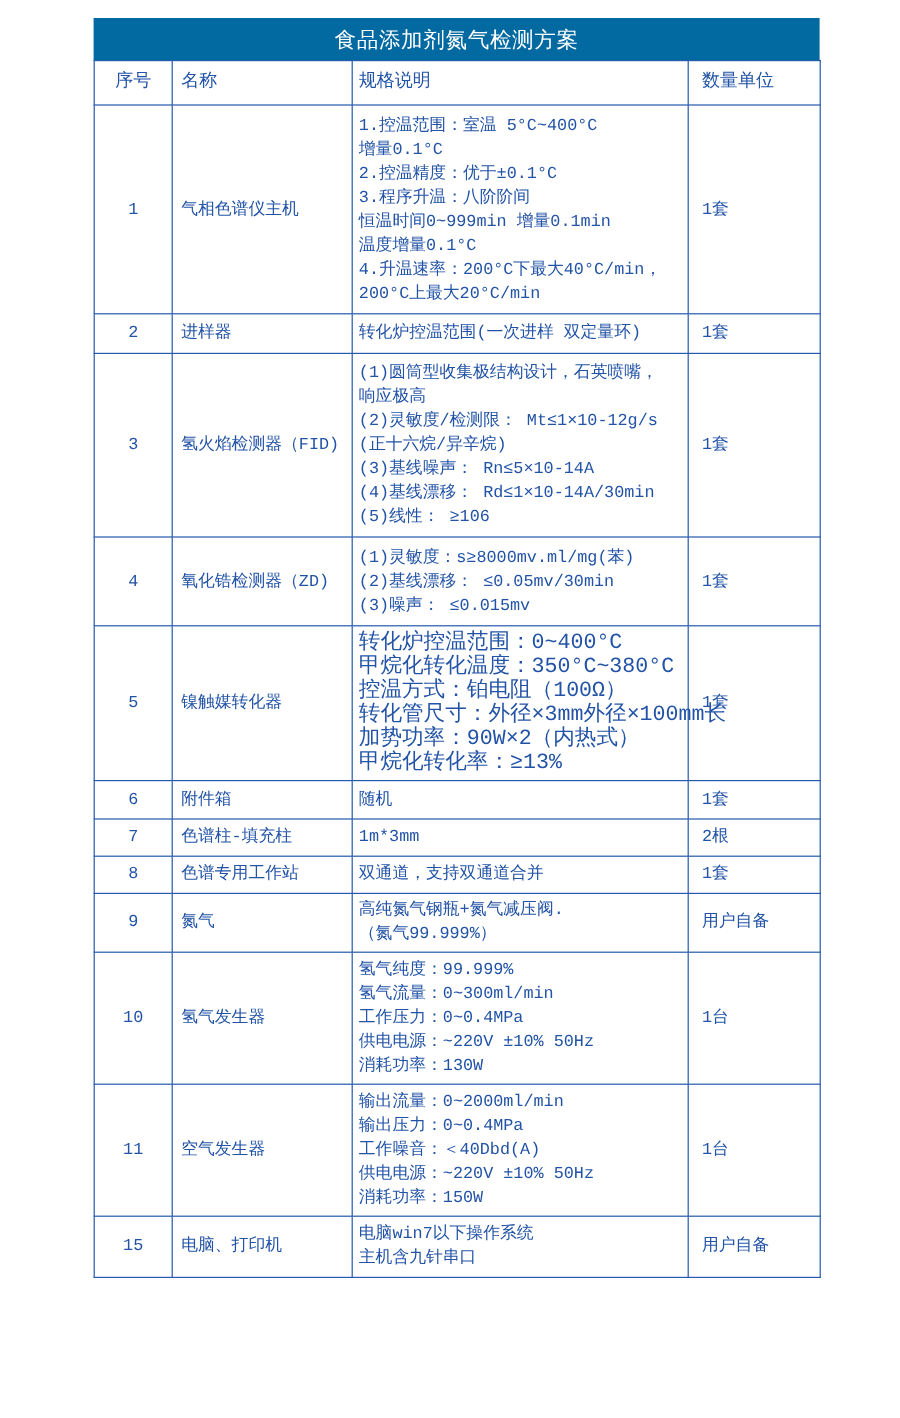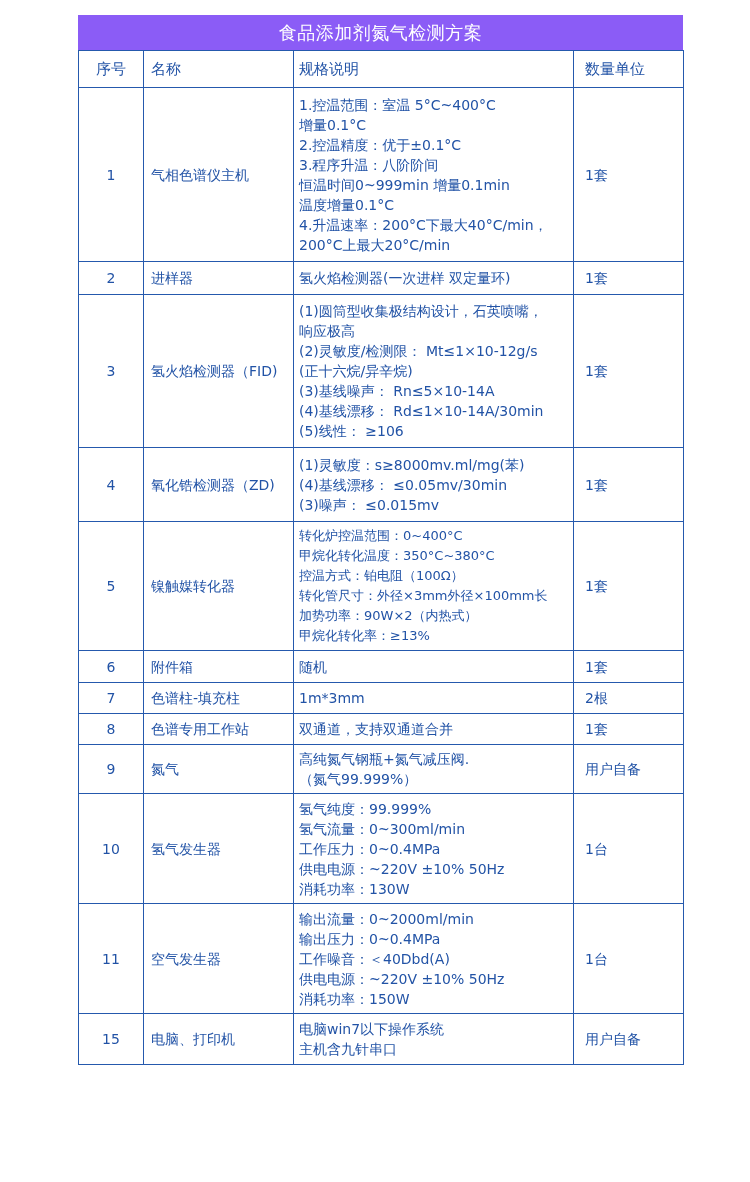--- a/index.html
+++ b/index.html
@@ -1,26 +1,26 @@
 <!DOCTYPE html>
 <html><head>
 <meta charset="utf-8">
 <style>
   html, body { margin: 0; padding: 0; background: #ffffff; }
   body { width: 750px; height: 1182px; position: relative; font-family: "DejaVu Sans", "Liberation Sans", sans-serif; color: #1f4fa0; }
   .sheet { position: absolute; left: 78px; top: 15px; width: 605px; }
-  .title-bar { height: 35px; background: #8b5cf6; color: #ffffff; font-size: 18px; display: flex; align-items: center; justify-content: center; letter-spacing: 0.5px; }
-  table { border-collapse: collapse; width: 605px; table-layout: fixed; }
+  .title-bar { height: 35px; background: #0369a1; color: #ffffff; font-size: 18px; display: flex; align-items: center; justify-content: center; letter-spacing: 0.5px; }
+  table { border-collapse: collapse; width: 605px; table-layout: fixed; font-family: Liberation Mono, monospace; }
   td { border: 1.5px solid #2559ad; vertical-align: middle; font-size: 14px; line-height: 20px; color: #2253a6; padding: 0 6px; }
   td.c-no { text-align: center; padding: 0; }
   td.c-name { padding-left: 7px; }
   td.c-spec { padding: 4px 5px; }
   td.c-qty { padding-left: 11px; }
   .spec-line { display: block; white-space: nowrap; }
-  .spec-small .spec-line { font-size: 13px; }
+  .spec-small .spec-line { font-size: 18px; }
   tr.head td { height: 28px; font-size: 15px; }
 </style>
 </head>
 <body>
 
 <div class="sheet">
   <div class="title-bar">食品添加剂氮气检测方案</div>
   <table>
     <colgroup>
       <col style="width:65px">
@@ -47,21 +47,21 @@
             <span class="spec-line">温度增量0.1°C</span>
             <span class="spec-line">4.升温速率：200°C下最大40°C/min，</span>
             <span class="spec-line">200°C上最大20°C/min</span>
           </td>
           <td class="c-qty">1套</td>
         </tr>
         <tr style="height: 33px;">
           <td class="c-no">2</td>
           <td class="c-name">进样器</td>
           <td class="c-spec">
-            <span class="spec-line">氢火焰检测器(一次进样 双定量环)</span>
+            <span class="spec-line">转化炉控温范围(一次进样 双定量环)</span>
           </td>
           <td class="c-qty">1套</td>
         </tr>
         <tr style="height: 153px;">
           <td class="c-no">3</td>
           <td class="c-name">氢火焰检测器（FID)</td>
           <td class="c-spec">
             <span class="spec-line">(1)圆筒型收集极结构设计，石英喷嘴，</span>
             <span class="spec-line">响应极高</span>
             <span class="spec-line">(2)灵敏度/检测限： Mt≤1×10-12g/s</span>
@@ -70,21 +70,21 @@
             <span class="spec-line">(4)基线漂移： Rd≤1×10-14A/30min</span>
             <span class="spec-line">(5)线性： ≥106</span>
           </td>
           <td class="c-qty">1套</td>
         </tr>
         <tr style="height: 74px;">
           <td class="c-no">4</td>
           <td class="c-name">氧化锆检测器（ZD)</td>
           <td class="c-spec">
             <span class="spec-line">(1)灵敏度：s≥8000mv.ml/mg(苯)</span>
-            <span class="spec-line">(4)基线漂移： ≤0.05mv/30min</span>
+            <span class="spec-line">(2)基线漂移： ≤0.05mv/30min</span>
             <span class="spec-line">(3)噪声： ≤0.015mv</span>
           </td>
           <td class="c-qty">1套</td>
         </tr>
         <tr style="height: 128px;">
           <td class="c-no">5</td>
           <td class="c-name">镍触媒转化器</td>
           <td class="c-spec spec-small">
             <span class="spec-line">转化炉控温范围：0~400°C</span>
             <span class="spec-line">甲烷化转化温度：350°C~380°C</span>

